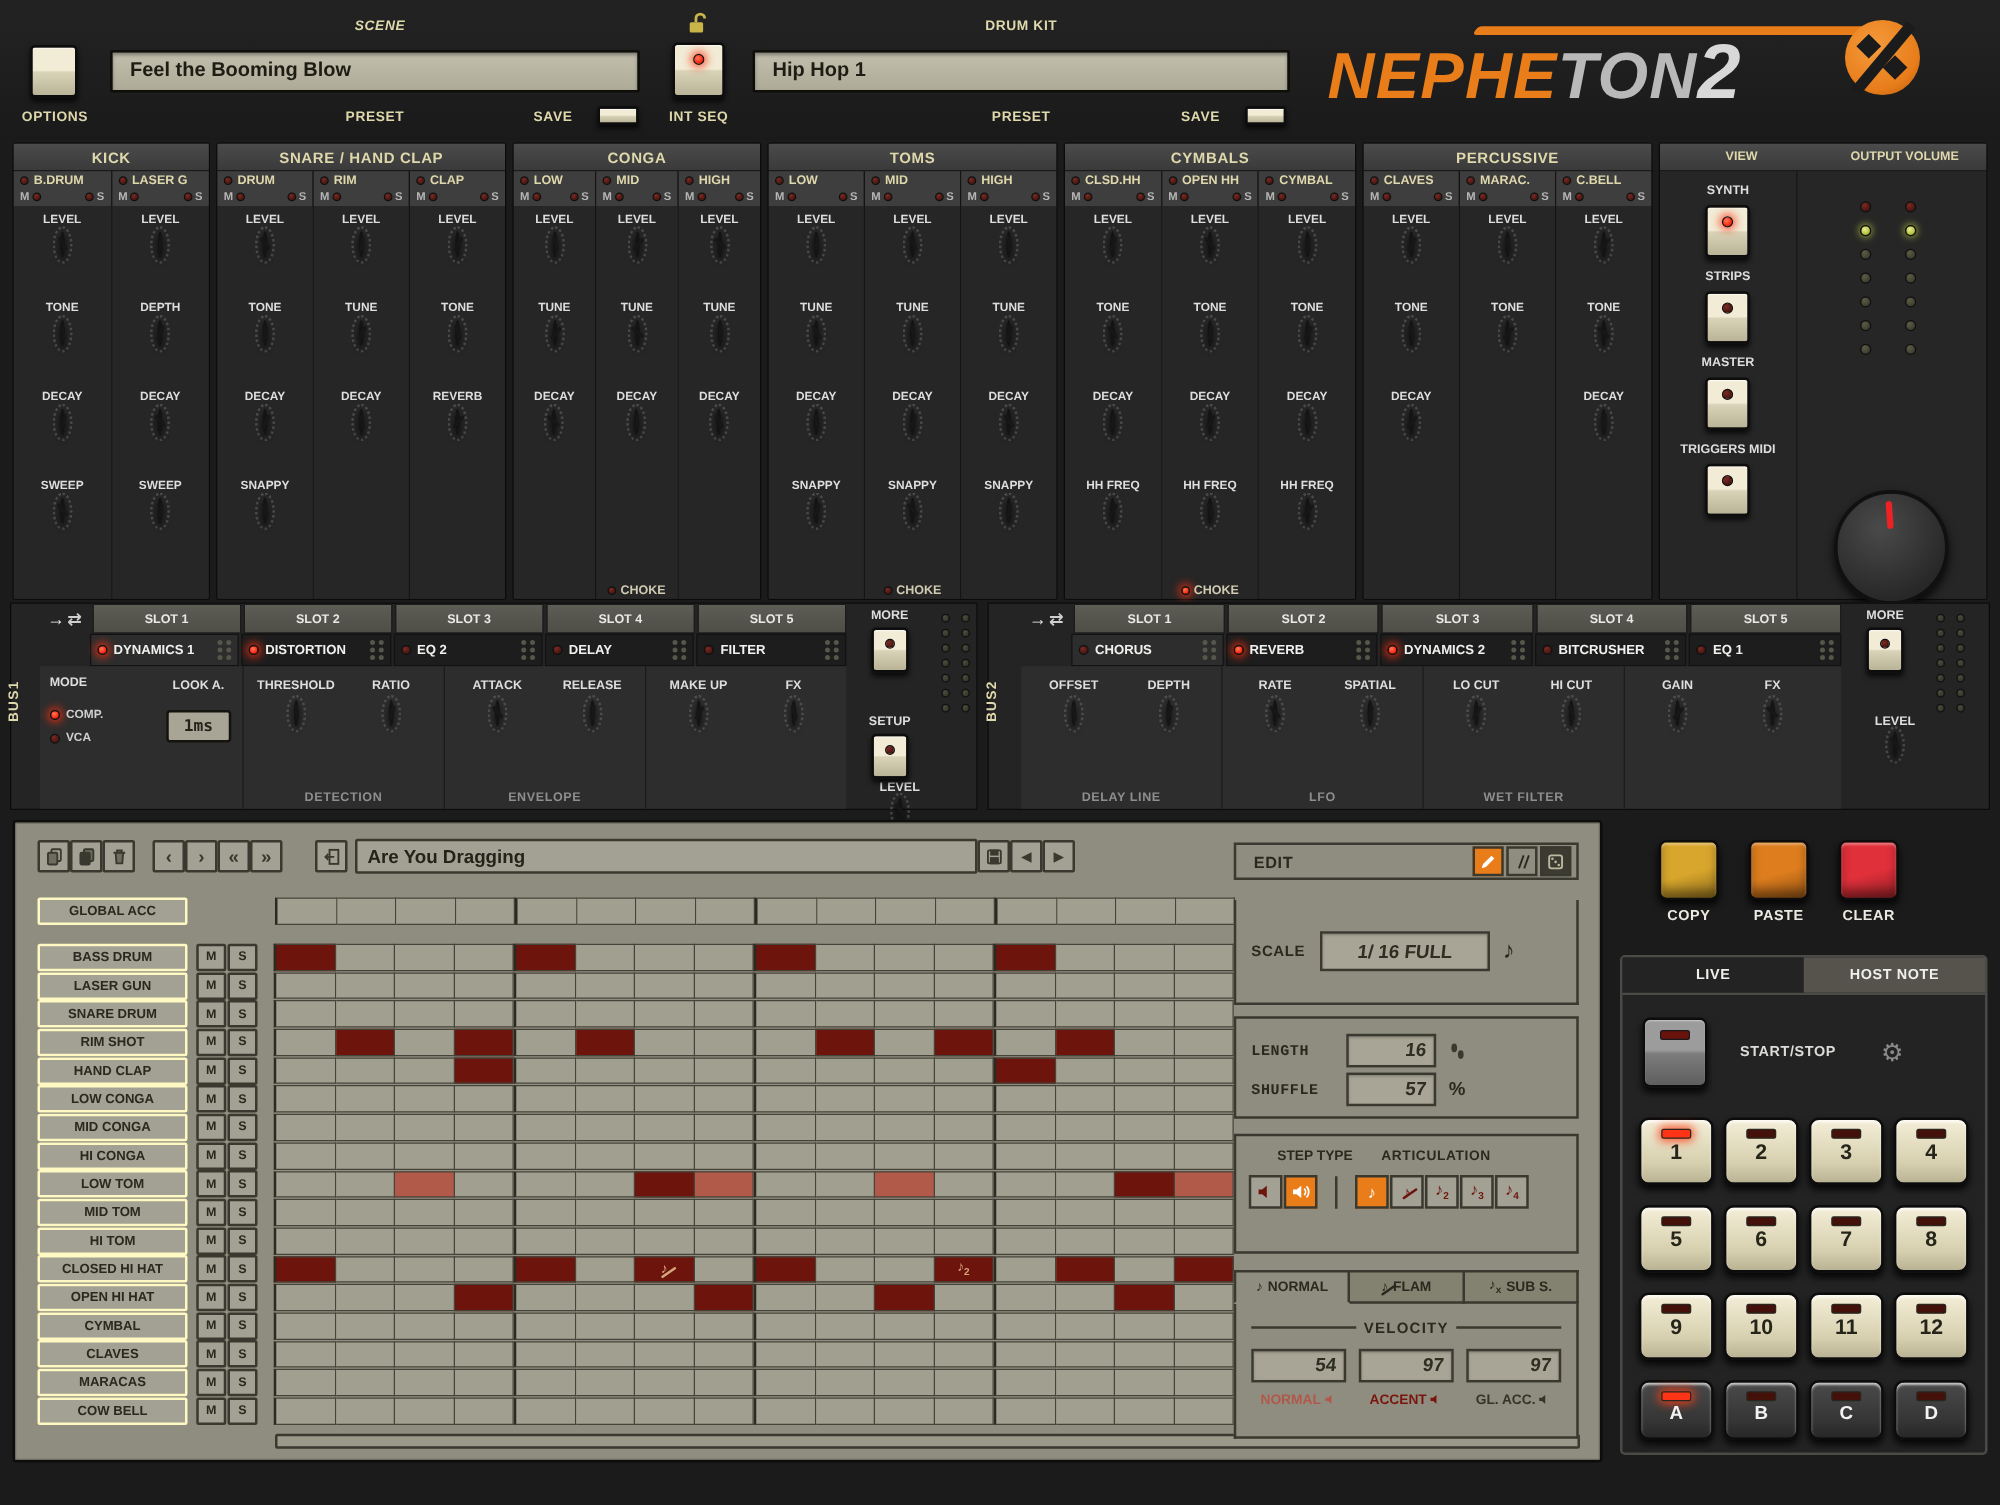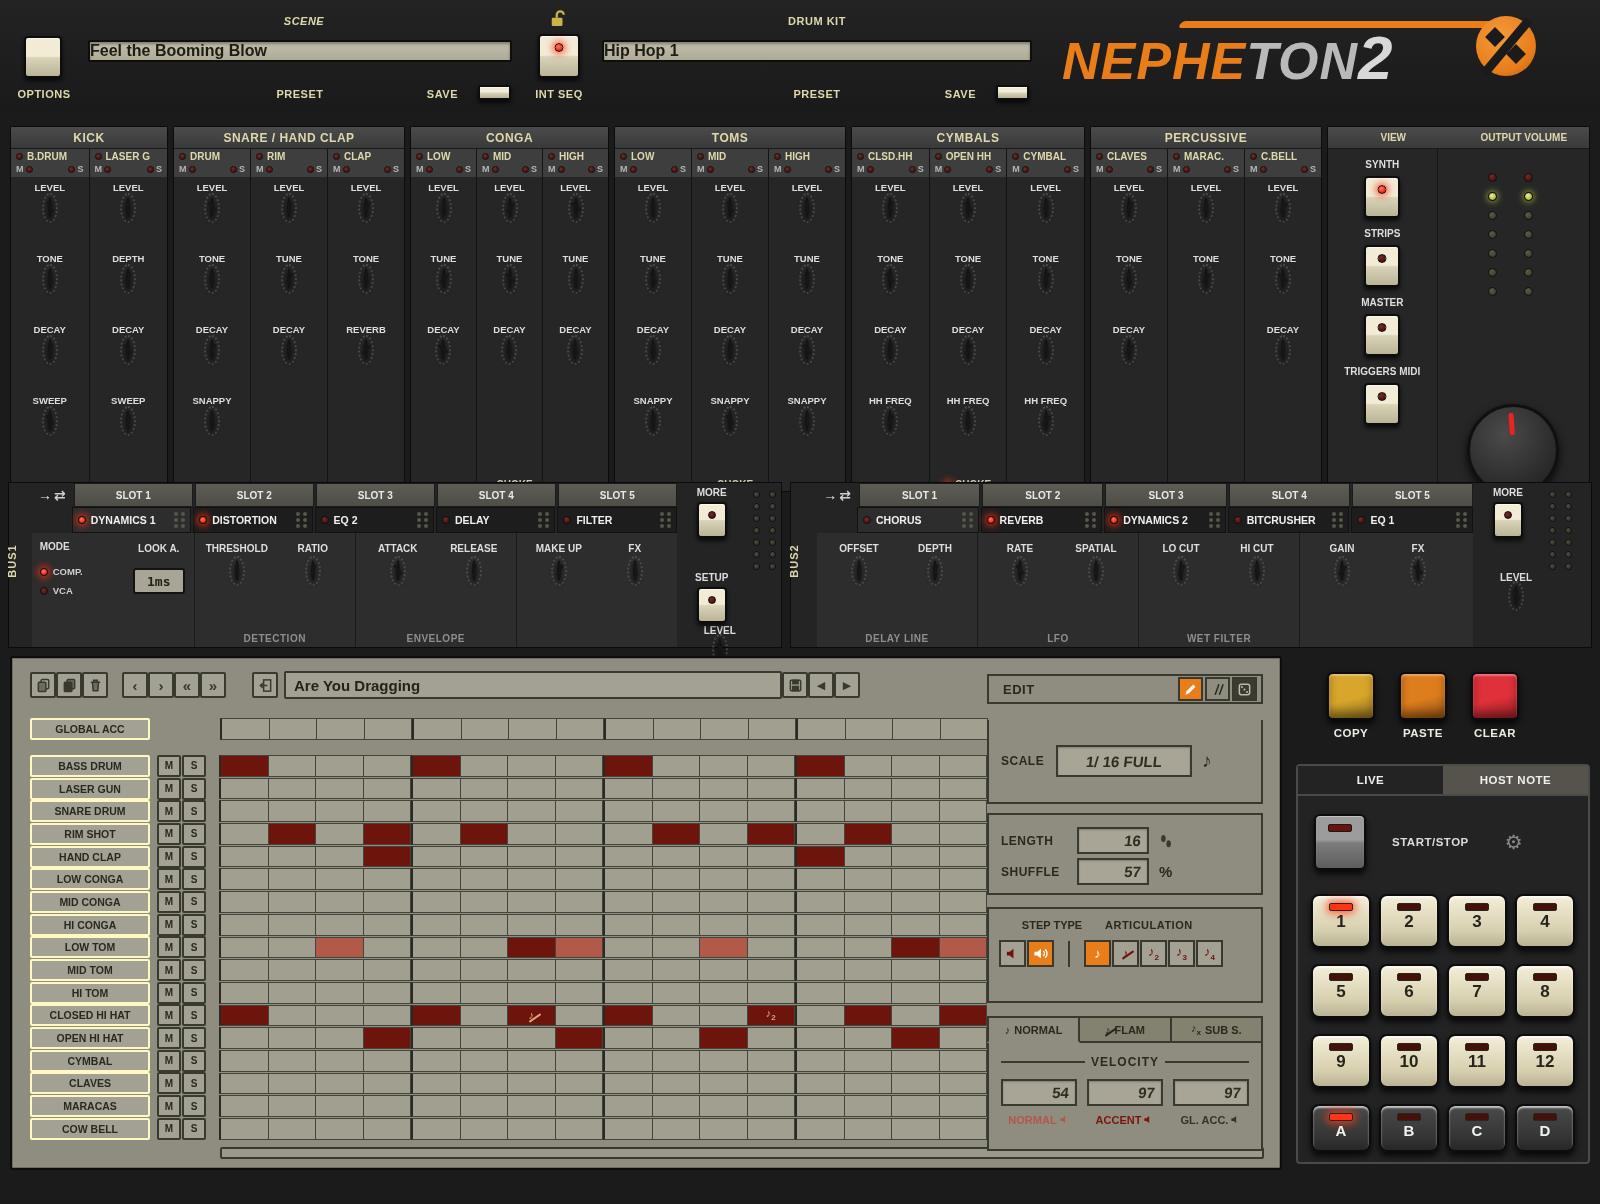--- a/index.html
+++ b/index.html
@@ -20,33 +20,33 @@
   .knob .ptr::before{content:"";position:absolute;left:50%;top:2px;width:3px;height:12px;margin-left:-1.5px;background:#171717;border-radius:2px;}
   .red{--c:#e23440;--l:#ff7d6d;--d:#8c1220;}
   .orange{--c:#d9731f;--l:#f4a85c;--d:#7c3a0b;}
   .gold{--c:#d2a02c;--l:#eed172;--d:#7c5a0e;}
   .cream{--c:#e9e0c1;--l:#fffdf0;--d:#8f8662;}
   .ylabel{color:#ded8ac;font-weight:bold;}
   .wlabel{color:#dedede;font-weight:bold;}
 
   
   #topbar{position:absolute;left:0;top:0;width:1600px;height:112px;background:linear-gradient(#232323,#1a1a1a);}
-  .tb-field{position:absolute;height:22px;background:linear-gradient(#c2bfae,#adaa97);border:2px solid #0f0f0a;border-radius:2px;color:#1e1d14;font-weight:bold;font-size:16px;padding:0 0;box-shadow:inset 0 2px 3px rgba(0,0,0,.35);}
+  .tb-field{position:absolute;height:34px;background:linear-gradient(#c2bfae,#adaa97);border:2px solid #0f0f0a;border-radius:2px;color:#1e1d14;font-weight:bold;font-size:16px;padding:0 14px;box-shadow:inset 0 2px 3px rgba(0,0,0,.35);}
   .tb-cap{position:absolute;font-size:11px;letter-spacing:.5px;text-align:center;}
   #logo{position:absolute;left:1062px;top:12px;width:470px;height:86px;}
   #logo .lg-line{position:absolute;left:118px;top:9px;width:330px;height:7px;background:#e87d1a;border-radius:4px;transform:skewX(-35deg);}
   #logo .lg-txt{position:absolute;left:0;top:10px;font-size:52px;font-weight:bold;font-style:italic;letter-spacing:1px;white-space:nowrap;}
   #logo .l1{color:#e87d1a;} #logo .l2{color:#b9b9b9;} #logo .l3{color:#d8d8d8;font-size:62px;}
   #d16-badge{position:absolute;left:1476px;top:16px;width:60px;height:60px;border-radius:50%;background:radial-gradient(circle at 40% 35%,#f59b3c,#e87d1a 65%,#b55a0c);}
   #d16-badge .bar{position:absolute;left:26px;top:-4px;width:9px;height:70px;background:#1b1b1b;transform:rotate(40deg);}
   #d16-badge .sq{position:absolute;width:14px;height:14px;background:#1b1b1b;transform:rotate(45deg);}
   #d16-badge .s1{left:12px;top:14px;} #d16-badge .s2{left:33px;top:31px;}
 
   
-  #synth-row{position:absolute;left:10px;top:114px;width:1580px;height:366px;display:flex;gap:5px;margin-top:12px;}
+  #synth-row{position:absolute;left:10px;top:114px;width:1580px;height:366px;display:flex;gap:5px;}
   .sec{position:relative;background:#242424;border:1px solid #0b0b0b;border-radius:2px;display:flex;flex-direction:column;}
   .sec-title{height:22px;background:linear-gradient(#4b4b4b,#3a3a3a);display:flex;align-items:center;justify-content:center;font-size:12px;letter-spacing:.5px;border-bottom:1px solid #1a1a1a;}
   .sec-strips{flex:1;display:flex;}
   .strip{flex:1;display:flex;flex-direction:column;border-left:1px solid #141414;min-width:0;}
   .strip:first-child{border-left:none;}
   .strip-hd{background:#3e3e3e;padding:2px 3px 3px;}
   .nm-row{display:flex;align-items:center;gap:4px;font-size:10px;justify-content:flex-start;padding-left:2px;}
   .nm-row .led{width:7px;height:7px;flex:0 0 auto;}
   .ms-row{display:flex;align-items:center;font-size:9px;color:#b5b5b5;font-weight:bold;padding:2px 2px 0;}
   .ms-row .led{width:7px;height:7px;margin:0 2px;}
@@ -141,21 +141,21 @@
   .ebtn{width:25px;height:24px;border:2px solid #3a392f;display:flex;align-items:center;justify-content:center;margin-left:2px;background:#8f8d7f;color:#2a291f;}
   .ebtn.act{background:#e87d1a;color:#fff;}
   .ebtn.dark{background:#3c3b31;color:#bdb9a0;}
   #scale-box{margin-top:16px;height:84px;display:flex;align-items:center;padding:0 12px;border-top:none;}
   .elabel{font-size:12px;font-weight:bold;color:#2a291f;letter-spacing:.5px;}
   .lcd{background:#a8a596;border:2px solid #3a392f;color:#2f2e23;font-family:"DejaVu Sans Mono",monospace;font-weight:bold;display:flex;align-items:center;box-shadow:inset 0 1px 2px rgba(0,0,0,.25);}
   .lcd span{transform:skewX(-6deg);display:block;width:100%;}
   #scale-lcd{width:136px;height:32px;font-size:15px;margin:0 10px 0 12px;justify-content:center;text-align:center;}
   #len-box{margin-top:9px;height:82px;padding:12px 12px 0;}
   .lsrow{display:flex;align-items:center;margin-bottom:4px;}
-  .lsrow .elabel{width:76px;}
+  .lsrow .elabel{width:76px;font-family:Liberation Mono, monospace;}
   .lcd-sm{width:72px;height:27px;font-size:15px;justify-content:flex-end;text-align:right;padding-right:6px;margin-right:10px;}
   #step-box{margin-top:12px;height:96px;padding:10px 10px 0;}
   .st-heads{display:flex;font-size:11px;font-weight:bold;color:#2a291f;margin-bottom:9px;}
   .st-heads .h1{width:106px;text-align:center;}
   .st-heads .h2{flex:1;text-align:left;letter-spacing:.5px;}
   .st-btnrow{display:flex;align-items:center;}
   .stbtn{width:27px;height:27px;border:2px solid #3a392f;background:#a3a193;color:#6d140d;display:flex;align-items:center;justify-content:center;margin-right:1px;}
   .stbtn.act{background:#e87d1a;color:#fff;}
   .stbtn .nicon2{font-size:13px;font-weight:bold;line-height:1;}
   .stdiv{width:2px;height:26px;background:#3a392f;margin:0 14px 0 13px;}

